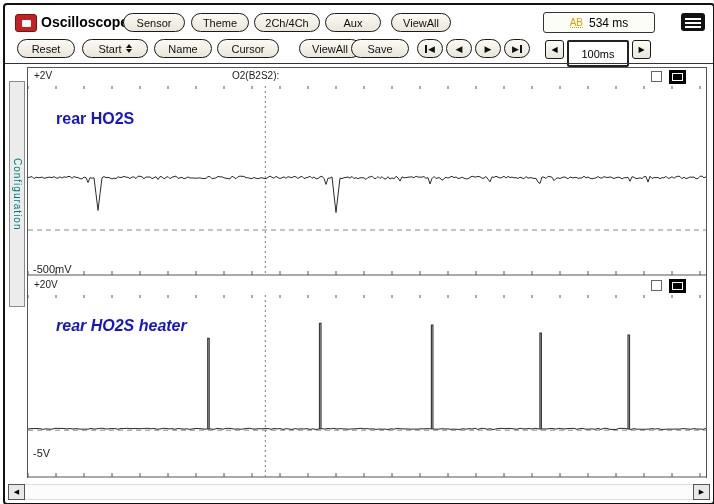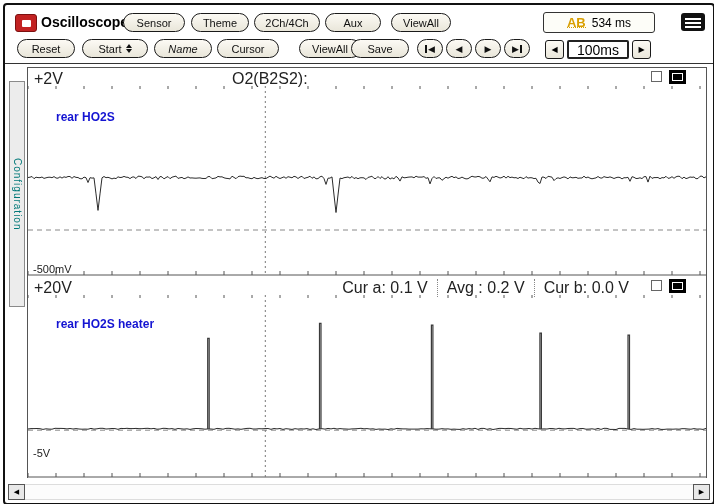--- a/index.html
+++ b/index.html
@@ -8,52 +8,52 @@
   
   .pill{position:absolute;height:19px;border:1.4px solid #1a1a1a;border-radius:10px;
         background:linear-gradient(#fcfaf4,#e9e6da);display:flex;align-items:center;justify-content:center;
         font-size:11px;color:#111;box-sizing:border-box;cursor:default;}
   .logo{left:10px;top:9px;width:20px;height:16px;background:#c22222;border:1px solid #7c1010;border-radius:3px;
         display:flex;align-items:center;justify-content:center;}
   .logo .g{width:9px;height:7px;background:#fff;border-radius:1px;}
   .apptitle{left:36px;top:9px;font-size:14px;font-weight:bold;color:#000;}
   .timebox{left:538px;top:7px;width:112px;height:21px;border:1.6px solid #333;border-radius:3px;background:#fdfdf8;
            display:flex;align-items:center;justify-content:center;gap:6px;font-size:12px;box-sizing:border-box;}
-  .abicon{font-size:13px;font-weight:bold;color:#d99f00;border-bottom:1px dotted #d99f00;line-height:9px;}
+  .abicon{font-size:10px;font-weight:normal;color:#d99f00;border-bottom:1px dotted #d99f00;line-height:9px;}
   .menu{left:676px;top:8px;width:24px;height:18px;background:#111;border-radius:3px;padding-top:3px;box-sizing:border-box;}
   .menu .ml{height:2px;background:#fff;margin:2px 4px;}
   .sep{left:0;right:0;top:58px;border-top:1.5px solid #333;}
   
   .spin{display:inline-flex;flex-direction:column;gap:1px;margin-left:4px;}
   .tri-u{width:0;height:0;border-left:3px solid transparent;border-right:3px solid transparent;border-bottom:4px solid #111;}
   .tri-d{width:0;height:0;border-left:3px solid transparent;border-right:3px solid transparent;border-top:4px solid #111;}
   .pb{font-size:9px;gap:1px;}
   .pb .bar{width:2px;height:8px;background:#111;}
   .tbsq{position:absolute;width:19px;height:19px;border:1.4px solid #1a1a1a;border-radius:3px;
         background:linear-gradient(#fcfaf4,#e9e6da);display:flex;align-items:center;justify-content:center;font-size:8px;box-sizing:border-box;}
-  .tbbox{left:562px;top:35px;width:62px;height:19px;border:2px solid #222;border-radius:2px;display:flex;align-items:center;justify-content:center;font-size:14px;box-sizing:border-box;background:#fff;}
+  .tbbox{left:562px;top:35px;width:62px;height:27px;border:2px solid #222;border-radius:2px;display:flex;align-items:center;justify-content:center;font-size:11px;box-sizing:border-box;background:#fff;}
   
   .cfgtab{left:4px;top:76px;width:16px;height:226px;border:1px solid #8a8a8a;background:#ececec;color:#007878;
           font-size:10px;writing-mode:vertical-rl;display:flex;align-items:center;justify-content:center;letter-spacing:1px;box-sizing:border-box;}
   
   .plots{left:22px;top:62px;width:680px;height:411px;border-left:1px solid #555;border-right:1px solid #555;border-top:1px solid #555;box-sizing:border-box;}
   .panel{position:relative;width:678px;}
   .p1{height:209px;}
   .p2{height:202px;}
-  .phead{position:absolute;top:1px;left:4px;right:4px;height:16px;font-size:16px;color:#222;}
+  .phead{position:absolute;top:1px;left:4px;right:4px;height:16px;font-size:10px;color:#222;}
   .ylab-top{position:absolute;left:2px;top:1px;}
   .ptitle{position:absolute;left:200px;top:1px;}
   .patch{position:absolute;left:178px;top:0;width:92px;height:15px;background:#fff;}
   .readouts{position:absolute;right:64px;top:1px;display:flex;}
   .readout{padding:0 9px;white-space:nowrap;}
   .readout + .readout{border-left:1px dotted #888;}
   .chk{position:absolute;right:40px;top:2px;width:11px;height:11px;border:1px solid #666;background:#fff;box-sizing:border-box;}
   .sqbtn{position:absolute;right:16px;top:1px;width:17px;height:14px;background:#000;display:flex;align-items:center;justify-content:center;}
   .sqbtn .inner{width:9px;height:6px;border:1px solid #fff;background:#000;}
-  .chlabel{position:absolute;left:28px;color:#1414d2;font-weight:bold;font-size:12px;}
+  .chlabel{position:absolute;left:28px;color:#1414d2;font-weight:bold;font-size:16px;}
   .ylab-bot{position:absolute;left:5px;font-size:11px;color:#222;}
   svg.scope{position:absolute;left:0;top:18px;display:block;}
   
   .hscroll{left:3px;right:3px;bottom:3px;height:16px;display:flex;align-items:stretch;}
   .sbtn{width:17px;border:1px solid #555;background:#e8e8e8;display:flex;align-items:center;justify-content:center;font-size:7px;box-sizing:border-box;}
   .strack{flex:1;background:#fcfcfc;border-top:1px solid #ddd;border-bottom:1px solid #ddd;}
 </style>
 </head>
 <body>
 
@@ -81,21 +81,21 @@
   </div>
 
   <button class="pill" style="left:12px;top:34px;width:58px;">Reset</button>
   <button class="pill" style="left:77px;top:34px;width:66px;">
     <span>Start</span>
     <span class="spin">
         <span class="tri-u"></span>
         <span class="tri-d"></span>
       </span>
   </button>
-  <button class="pill" style="left:149px;top:34px;width:58px;font-style:italic;">Name</button>
+  <button class="pill" style="left:149px;top:34px;width:58px;">Name</button>
   <button class="pill" style="left:212px;top:34px;width:62px;">Cursor</button>
   <button class="pill" style="left:294px;top:34px;width:62px;">ViewAll</button>
   <button class="pill" style="left:346px;top:34px;width:58px;">Save</button>
 
   <button class="pill pb" style="left:412px;top:34px;width:26px;">
     <span class="bar"></span>
       <span>◀</span>
   </button>
   <button class="pill pb" style="left:441px;top:34px;width:26px;">
     <span>◀</span>
@@ -140,44 +140,39 @@
           <path d="M0,91.5 L2,91.2 L4,90.5 L6,92.7 L8,91.2 L10,91.6 L12,91.7 L14,91.0 L16,92.4 L18,91.8 L20,91.3 L22,91.2 L24,91.7 L26,90.6 L28,92.0 L30,92.2 L32,90.8 L34,92.1 L36,90.8 L38,91.4 L40,90.5 L42,90.5 L44,92.3 L46,90.5 L48,91.4 L50,91.5 L52,92.7 L54,92.8 L56,91.1 L58,91.7 L60,96.5 L62,91.7 L64,92.1 L66,91.9 L68,107.9 L70,124.4 L72,107.9 L74,91.8 L76,90.5 L78,91.7 L80,91.3 L82,92.0 L84,92.9 L86,92.1 L88,92.6 L90,90.8 L92,91.5 L94,91.3 L96,90.4 L98,91.2 L100,91.3 L102,92.6 L104,91.1 L106,90.9 L108,92.5 L110,90.2 L112,90.3 L114,90.8 L116,92.7 L118,91.0 L120,91.1 L122,90.9 L124,92.6 L126,91.8 L128,90.6 L130,93.5 L132,90.5 L134,90.9 L136,92.9 L138,91.5 L140,90.6 L142,92.7 L144,91.2 L146,90.6 L148,90.1 L150,92.4 L152,91.8 L154,91.4 L156,92.7 L158,92.1 L160,90.9 L162,92.0 L164,91.9 L166,92.1 L168,92.2 L170,92.0 L172,91.9 L174,92.4 L176,92.5 L178,92.4 L180,90.6 L182,90.6 L184,92.7 L186,92.3 L188,91.9 L190,90.4 L192,90.9 L194,90.8 L196,91.8 L198,92.3 L200,92.5 L202,92.9 L204,90.2 L206,91.4 L208,92.7 L210,90.7 L212,90.1 L214,90.4 L216,90.3 L218,91.8 L220,91.7 L222,92.4 L224,92.7 L226,91.4 L228,92.3 L230,92.7 L232,92.1 L234,91.7 L236,92.5 L238,92.5 L240,91.3 L242,90.1 L244,91.3 L246,92.2 L248,90.3 L250,91.6 L252,92.5 L254,91.7 L256,90.8 L258,92.3 L260,90.7 L262,91.2 L264,91.8 L266,90.3 L268,90.9 L270,92.5 L272,91.0 L274,90.3 L276,92.5 L278,91.8 L280,91.3 L282,90.2 L284,92.3 L286,90.9 L288,92.8 L290,92.6 L292,90.8 L294,90.2 L296,92.6 L298,98.4 L300,92.2 L302,92.1 L304,90.9 L306,109.0 L308,126.5 L310,109.0 L312,92.1 L314,92.6 L316,91.7 L318,91.4 L320,91.0 L322,92.1 L324,90.4 L326,92.6 L328,91.6 L330,92.7 L332,91.8 L334,91.7 L336,91.9 L338,93.5 L340,91.4 L342,90.9 L344,90.2 L346,92.4 L348,92.5 L350,90.5 L352,92.5 L354,90.6 L356,92.8 L358,92.9 L360,90.7 L362,93.1 L364,91.8 L366,92.9 L368,90.3 L370,91.9 L372,95.1 L374,90.8 L376,91.8 L378,91.6 L380,91.2 L382,91.0 L384,90.9 L386,91.8 L388,90.2 L390,91.1 L392,91.1 L394,91.1 L396,90.6 L398,92.3 L400,91.7 L402,97.9 L404,92.5 L406,90.5 L408,92.5 L410,91.8 L412,91.9 L414,94.3 L416,92.7 L418,91.2 L420,92.2 L422,91.1 L424,90.3 L426,91.7 L428,90.9 L430,92.5 L432,92.2 L434,91.1 L436,92.2 L438,92.9 L440,92.7 L442,91.4 L444,90.2 L446,90.9 L448,91.0 L450,90.4 L452,90.8 L454,92.2 L456,92.1 L458,90.5 L460,93.1 L462,95.8 L464,90.9 L466,91.4 L468,90.3 L470,91.1 L472,92.0 L474,91.5 L476,90.2 L478,92.1 L480,90.3 L482,91.6 L484,91.1 L486,91.8 L488,91.6 L490,92.5 L492,91.2 L494,92.0 L496,92.7 L498,90.6 L500,92.1 L502,91.7 L504,91.8 L506,92.6 L508,92.3 L510,96.1 L512,97.5 L514,91.0 L516,91.2 L518,92.5 L520,90.3 L522,90.7 L524,91.2 L526,94.6 L528,92.6 L530,91.8 L532,92.5 L534,91.6 L536,90.9 L538,91.5 L540,92.9 L542,90.9 L544,91.8 L546,91.7 L548,91.3 L550,92.3 L552,92.0 L554,92.0 L556,90.2 L558,91.9 L560,91.0 L562,92.2 L564,92.8 L566,92.3 L568,91.9 L570,90.5 L572,91.9 L574,92.1 L576,90.6 L578,91.3 L580,91.5 L582,90.9 L584,91.6 L586,92.5 L588,91.7 L590,91.2 L592,91.5 L594,92.9 L596,91.7 L598,91.8 L600,91.3 L602,95.3 L604,90.7 L606,91.3 L608,92.5 L610,92.4 L612,91.8 L614,92.6 L616,90.7 L618,90.6 L620,96.1 L622,90.2 L624,92.4 L626,91.6 L628,91.6 L630,91.5 L632,92.7 L634,91.6 L636,91.9 L638,90.3 L640,92.3 L642,92.0 L644,90.7 L646,92.3 L648,90.8 L650,90.2 L652,90.5 L654,92.7 L656,91.1 L658,92.6 L660,92.0 L662,91.0 L664,91.3 L666,91.0 L668,92.7 L670,92.5 L672,90.3 L674,90.1 L676,91.9 L678,90.8 " stroke="#2b2b2b" stroke-width="1" fill="none"></path>
         </svg>
       <span class="chlabel" style="top:42px;">rear HO2S</span>
       <span class="ylab-bot" style="bottom:2px;">-500mV</span>
     </div>
 
     <div class="panel p2">
       <div class="phead">
         <span class="ylab-top">+20V</span>
         <span class="patch"></span>
-        <span class="readouts">
-          <span class="readout">Cur a: 0.1 V</span>
-          <span class="readout">Avg : 0.2 V</span>
-          <span class="readout">Cur b: 0.0 V</span>
-        </span>
         <span class="chk"></span>
         <span class="sqbtn">
             <span class="inner"></span>
           </span>
       </div>
       <svg class="scope" width="678" height="184">
           <path d="M0,0 V3 M28,0 V3 M56,0 V3 M84,0 V3 M112,0 V3 M140,0 V3 M168,0 V3 M196,0 V3 M224,0 V3 M252,0 V3 M280,0 V3 M308,0 V3 M336,0 V3 M364,0 V3 M392,0 V3 M420,0 V3 M448,0 V3 M476,0 V3 M504,0 V3 M532,0 V3 M560,0 V3 M588,0 V3 M616,0 V3 M644,0 V3 M672,0 V3 " stroke="#555" stroke-width="1" fill="none"></path>
           <path d="M0,178 V182 M28,178 V182 M56,178 V182 M84,178 V182 M112,178 V182 M140,178 V182 M168,178 V182 M196,178 V182 M224,178 V182 M252,178 V182 M280,178 V182 M308,178 V182 M336,178 V182 M364,178 V182 M392,178 V182 M420,178 V182 M448,178 V182 M476,178 V182 M504,178 V182 M532,178 V182 M560,178 V182 M588,178 V182 M616,178 V182 M644,178 V182 M672,178 V182 " stroke="#555" stroke-width="1" fill="none"></path>
           <line x1="0" y1="182" x2="678" y2="182" stroke="#555" stroke-width="1"></line>
           <line x1="0" y1="135.20000000000002" x2="678" y2="135.20000000000002" stroke="#888" stroke-width="1" stroke-dasharray="5 4"></line>
           <line x1="237.29999999999998" y1="0" x2="237.29999999999998" y2="182" stroke="#777" stroke-width="1" stroke-dasharray="2 3"></line>
           <path d="M0,133.9 L0,134.0 L3,133.6 L6,133.6 L9,133.5 L12,133.7 L15,134.4 L18,133.8 L21,134.1 L24,134.2 L27,133.3 L30,133.4 L33,133.4 L36,133.5 L39,133.9 L42,133.5 L45,134.0 L48,133.6 L51,134.0 L54,134.2 L57,134.1 L60,134.2 L63,133.4 L66,134.1 L69,133.8 L72,133.3 L75,133.3 L78,134.0 L81,133.8 L84,133.5 L87,133.6 L90,134.3 L93,133.4 L96,133.6 L99,133.3 L102,133.6 L105,133.6 L108,133.4 L111,133.7 L114,133.7 L117,133.4 L120,133.3 L123,133.8 L126,133.4 L129,134.2 L132,134.0 L135,133.3 L138,133.4 L141,133.9 L144,133.6 L147,134.3 L150,133.5 L153,133.8 L156,134.1 L159,133.8 L162,134.4 L165,133.8 L168,133.5 L171,133.6 L174,133.8 L177,134.2 L180,133.9 L183,134.0 L186,134.3 L189,133.4 L192,133.7 L195,134.2 L198,133.4 L201,133.3 L204,133.7 L207,134.2 L210,133.9 L213,134.3 L216,133.8 L219,133.4 L222,133.3 L225,134.0 L228,134.0 L231,133.7 L234,133.8 L237,133.6 L240,133.5 L243,134.3 L246,133.5 L249,133.9 L252,133.5 L255,134.4 L258,133.7 L261,134.0 L264,134.4 L267,133.7 L270,134.1 L273,133.8 L276,134.0 L279,133.6 L282,134.4 L285,133.8 L288,134.5 L291,133.9 L294,133.7 L297,134.1 L300,133.4 L303,133.9 L306,133.3 L309,134.0 L312,133.6 L315,133.9 L318,134.0 L321,134.2 L324,133.9 L327,133.8 L330,133.6 L333,133.3 L336,133.8 L339,133.6 L342,134.0 L345,133.8 L348,134.4 L351,134.0 L354,134.2 L357,134.1 L360,134.5 L363,133.8 L366,134.2 L369,133.4 L372,133.7 L375,133.9 L378,133.9 L381,134.1 L384,134.1 L387,134.1 L390,134.1 L393,133.8 L396,133.9 L399,133.6 L402,133.8 L405,133.9 L408,134.2 L411,134.1 L414,133.7 L417,134.0 L420,133.9 L423,134.3 L426,134.1 L429,134.3 L432,134.4 L435,133.7 L438,134.2 L441,133.6 L444,134.0 L447,133.3 L450,134.4 L453,133.4 L456,133.4 L459,134.3 L462,133.7 L465,134.5 L468,134.0 L471,133.4 L474,133.4 L477,133.7 L480,133.4 L483,133.5 L486,133.9 L489,134.2 L492,133.3 L495,133.9 L498,133.8 L501,133.5 L504,134.0 L507,133.3 L510,133.8 L513,134.0 L516,133.9 L519,134.0 L522,133.5 L525,133.6 L528,134.1 L531,133.3 L534,133.8 L537,133.9 L540,133.5 L543,133.4 L546,133.4 L549,134.3 L552,133.6 L555,133.5 L558,134.2 L561,134.1 L564,133.8 L567,134.3 L570,133.4 L573,134.4 L576,133.3 L579,133.4 L582,134.4 L585,134.4 L588,134.5 L591,133.4 L594,133.4 L597,133.4 L600,134.0 L603,134.4 L606,133.6 L609,134.2 L612,134.2 L615,134.3 L618,134.2 L621,134.1 L624,133.6 L627,134.1 L630,133.6 L633,134.4 L636,134.4 L639,134.1 L642,134.1 L645,134.2 L648,134.0 L651,134.2 L654,133.7 L657,133.7 L660,134.0 L663,134.2 L666,133.6 L669,134.1 L672,134.0 L675,134.4 L678,133.4 " stroke="#2b2b2b" stroke-width="1" fill="none"></path>
           <path d="M179.7,133.9 L179.7,43.4 L181.2,43.4 L181.2,133.9" stroke="#3a3a3a" stroke-width="1.2" fill="none"></path>
           <path d="M291.5,133.9 L291.5,28.3 L293,28.3 L293,133.9" stroke="#3a3a3a" stroke-width="1.2" fill="none"></path>
           <path d="M403.4,133.9 L403.4,30.2 L404.9,30.2 L404.9,133.9" stroke="#3a3a3a" stroke-width="1.2" fill="none"></path>
           <path d="M511.9,133.9 L511.9,38.1 L513.4,38.1 L513.4,133.9" stroke="#3a3a3a" stroke-width="1.2" fill="none"></path>
           <path d="M600.0,133.9 L600.0,40.1 L601.5,40.1 L601.5,133.9" stroke="#3a3a3a" stroke-width="1.2" fill="none"></path>
         </svg>
-      <span class="chlabel" style="top:40px;">rear HO2S heater</span>
+      <span class="chlabel" style="top:40px;font-style:italic;">rear HO2S heater</span>
       <span class="ylab-bot" style="bottom:20px;">-5V</span>
     </div>
 
   </div>
 
   <div class="abs hscroll">
     <div class="sbtn">
         <span>◀</span>
       </div>
     <div class="strack"></div>

